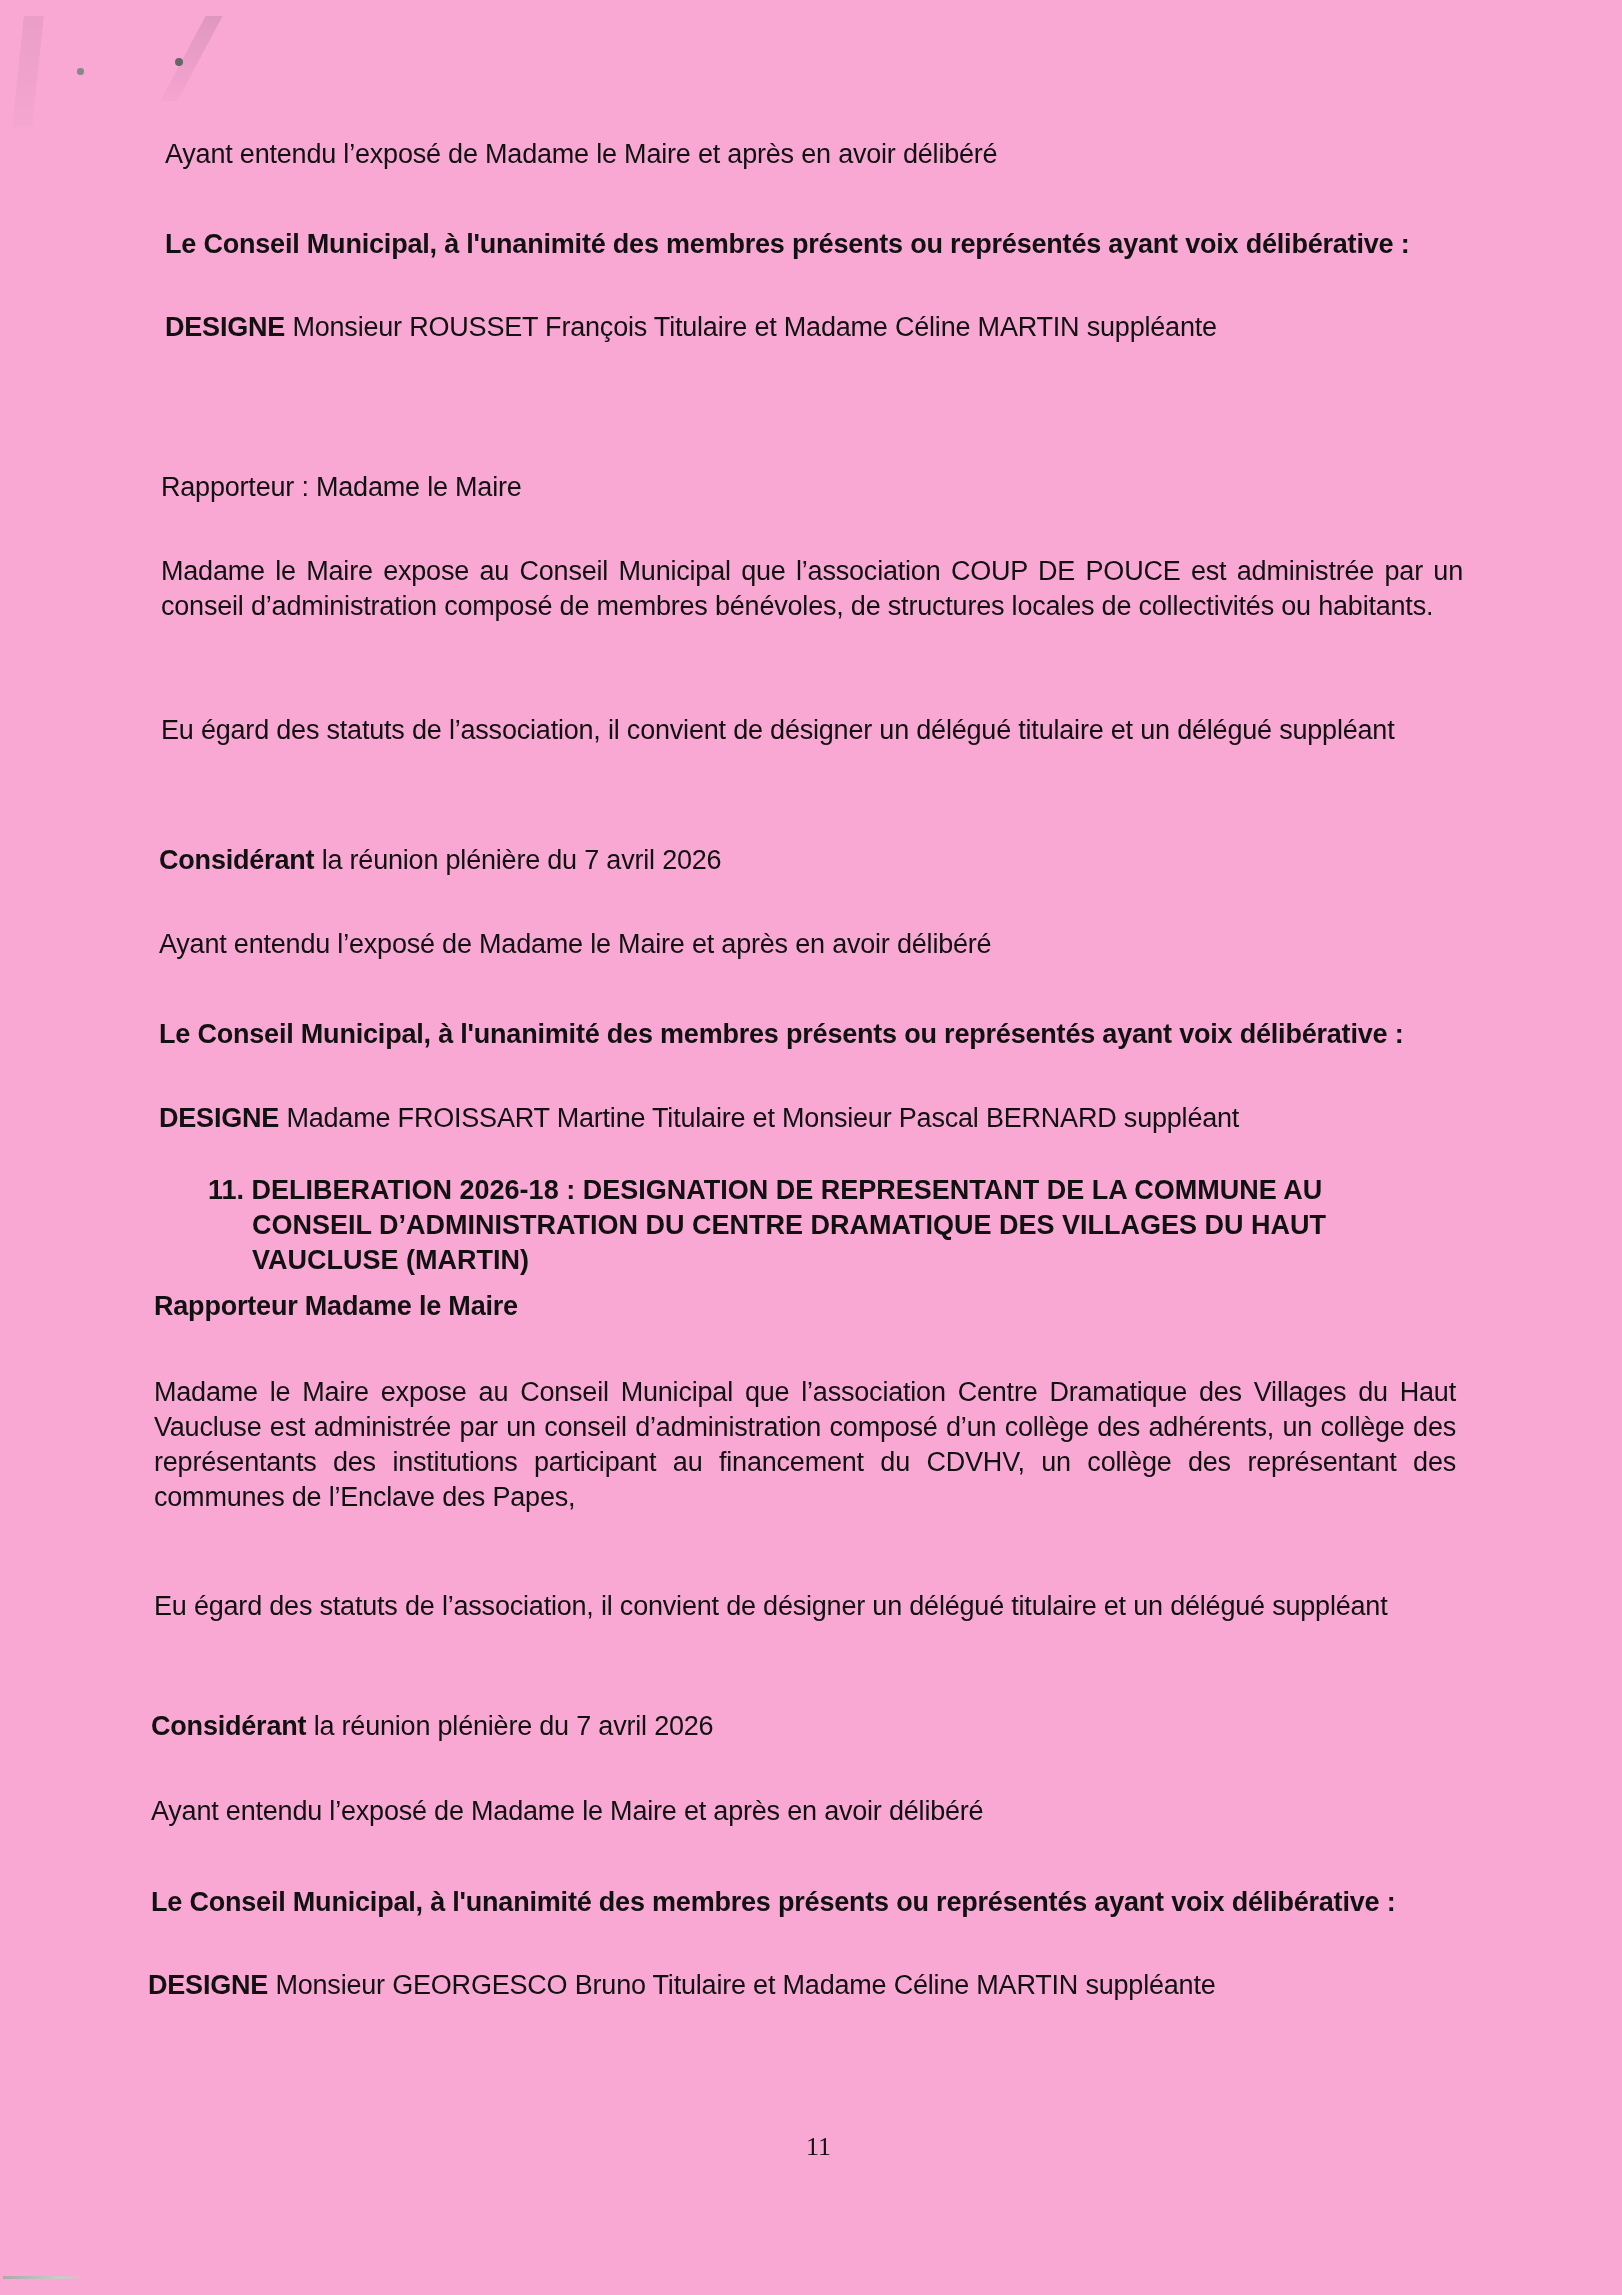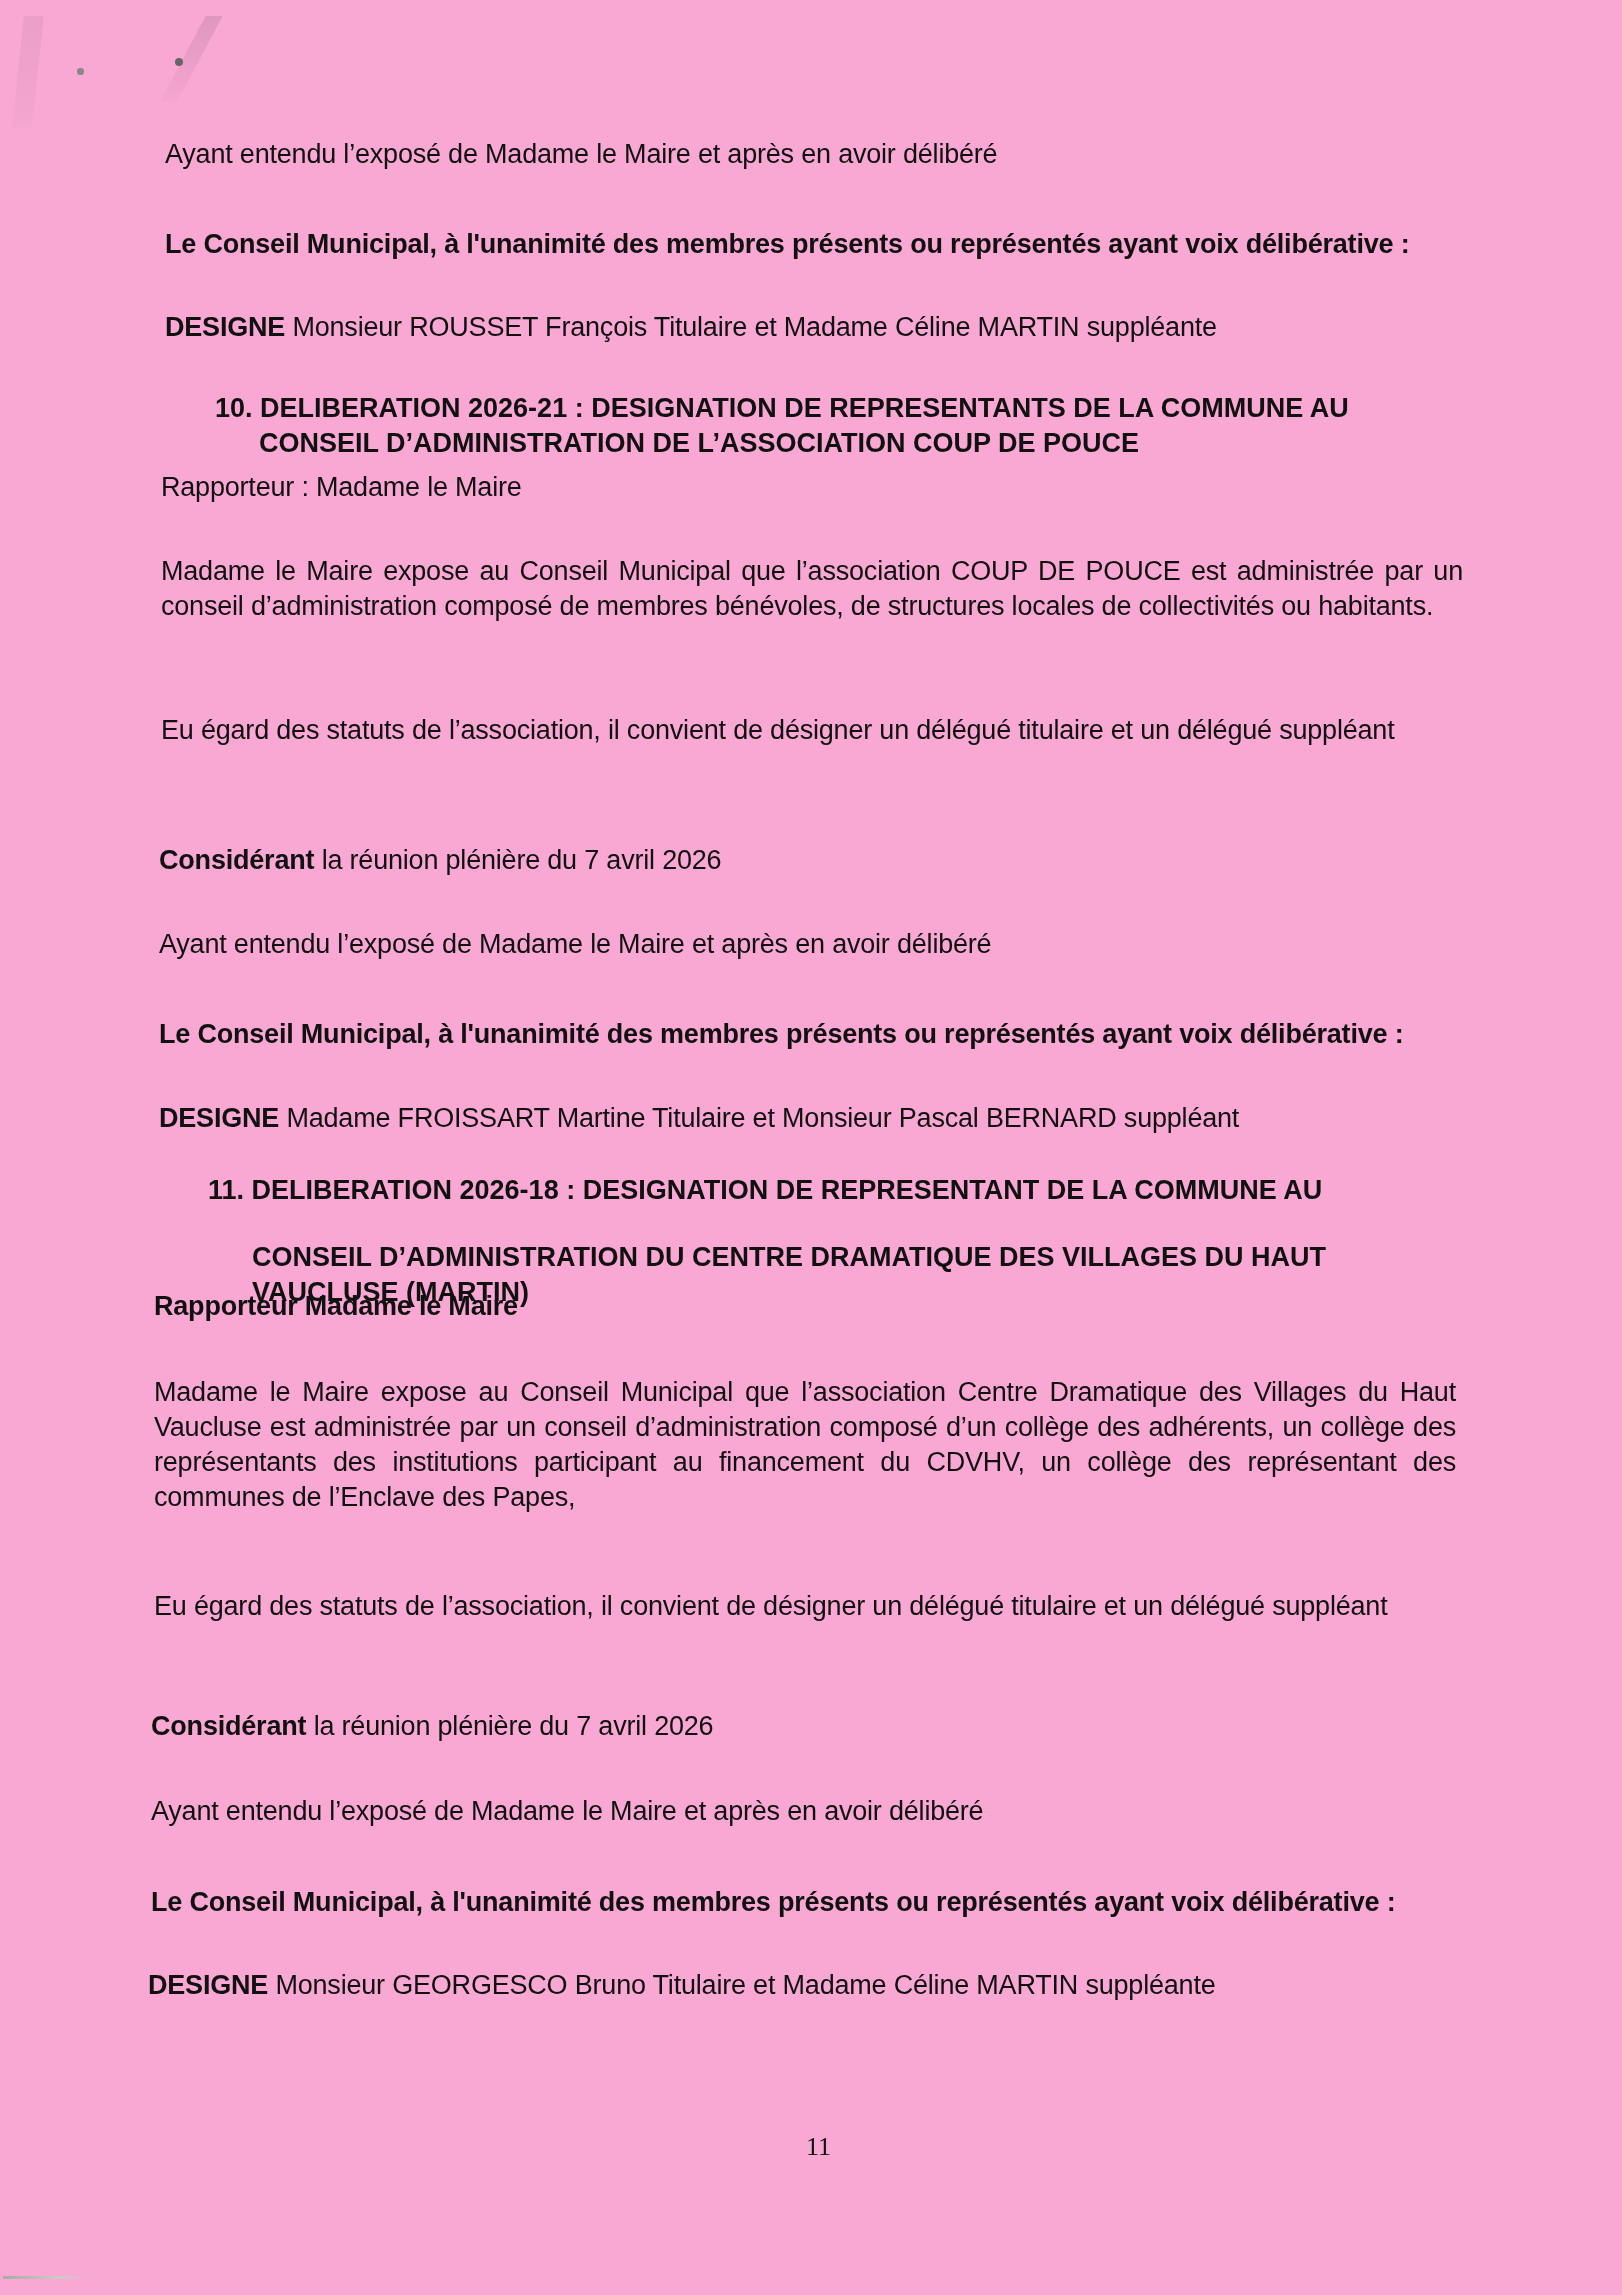--- a/index.html
+++ b/index.html
@@ -71,24 +71,20 @@
   <div class="scan-line-bottom"></div>
 
   <div class="p" style="left:165px; top:137px; width:1178px;">Ayant entendu l’exposé de Madame le Maire et après en avoir délibéré</div>
 
   <div class="p bold" style="left:165px; top:207px; width:1302px;">Le Conseil Municipal, à l'unanimité des membres présents ou représentés ayant voix délibérative :</div>
 
   <div class="p" style="left:165px; top:310px; width:1302px;">
     <span class="bold">DESIGNE</span><span> Monsieur ROUSSET François Titulaire et Madame Céline MARTIN suppléante</span>
   </div>
 
-  <div class="heading" style="left:215px; top:391px; width:1243px;">
-    <div><span class="num">10.</span> <span>DELIBERATION 2026-21 : DESIGNATION DE REPRESENTANTS DE LA COMMUNE AU</span></div>
-    <div style="padding-left:44px;">CONSEIL D’ADMINISTRATION DE L’ASSOCIATION COUP DE POUCE</div>
-  </div>
 
   <div class="p" style="left:161px; top:470px; width:785px;">Rapporteur : Madame le Maire</div>
 
   <div class="p" style="left:161px; top:554px; width:1302px;">Madame le Maire expose au Conseil Municipal que l’association COUP DE POUCE est administrée par un conseil d’administration composé de membres bénévoles, de structures locales de collectivités ou habitants.</div>
 
   <div class="p" style="left:161px; top:713px; width:1302px;">Eu égard des statuts de l’association, il convient de désigner un délégué titulaire et un délégué suppléant</div>
 
   <div class="p" style="left:159px; top:843px; width:1047px;">
     <span class="bold">Considérant</span><span> la réunion plénière du 7 avril 2026</span>
   </div>
@@ -96,21 +92,21 @@
   <div class="p" style="left:159px; top:927px; width:1178px;">Ayant entendu l’exposé de Madame le Maire et après en avoir délibéré</div>
 
   <div class="p bold" style="left:159px; top:997px; width:1302px;">Le Conseil Municipal, à l'unanimité des membres présents ou représentés ayant voix délibérative :</div>
 
   <div class="p" style="left:159px; top:1101px; width:1302px;">
     <span class="bold">DESIGNE</span><span> Madame FROISSART Martine Titulaire et Monsieur Pascal BERNARD suppléant</span>
   </div>
 
   <div class="heading" style="left:208px; top:1173px; width:1256px;">
     <div><span class="num">11.</span> <span>DELIBERATION 2026-18 : DESIGNATION DE REPRESENTANT DE LA COMMUNE AU</span></div>
-    <div style="padding-left:44px;margin-top:32px;">CONSEIL D’ADMINISTRATION DU CENTRE DRAMATIQUE DES VILLAGES DU HAUT</div>
+    <div style="padding-left:44px;">CONSEIL D’ADMINISTRATION DU CENTRE DRAMATIQUE DES VILLAGES DU HAUT</div>
     <div style="padding-left:44px;">VAUCLUSE (MARTIN)</div>
   </div>
 
   <div class="p" style="left:154px; top:1289px; width:785px;font-weight:bold;">Rapporteur Madame le Maire</div>
 
   <div class="p" style="left:154px; top:1375px; width:1302px;">Madame le Maire expose au Conseil Municipal que l’association Centre Dramatique des Villages du Haut Vaucluse est administrée par un conseil d’administration composé d’un collège des adhérents, un collège des représentants des institutions participant au financement du CDVHV, un collège des représentant des communes de l’Enclave des Papes,</div>
 
   <div class="p" style="left:154px; top:1589px; width:1302px;">Eu égard des statuts de l’association, il convient de désigner un délégué titulaire et un délégué suppléant</div>
 
   <div class="p" style="left:151px; top:1709px; width:1047px;">

